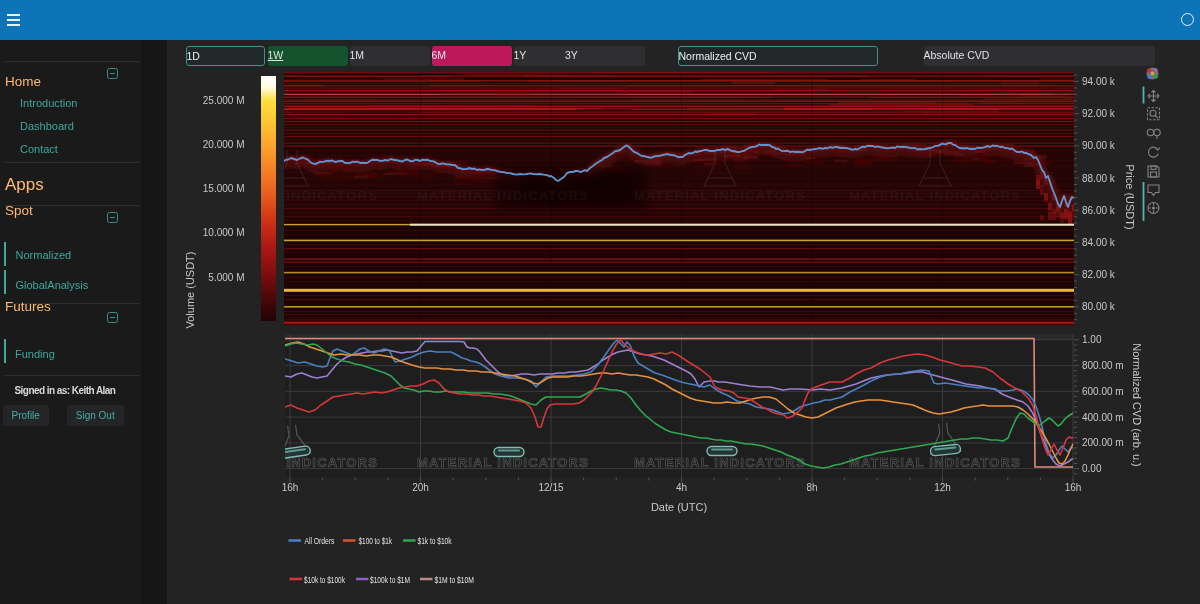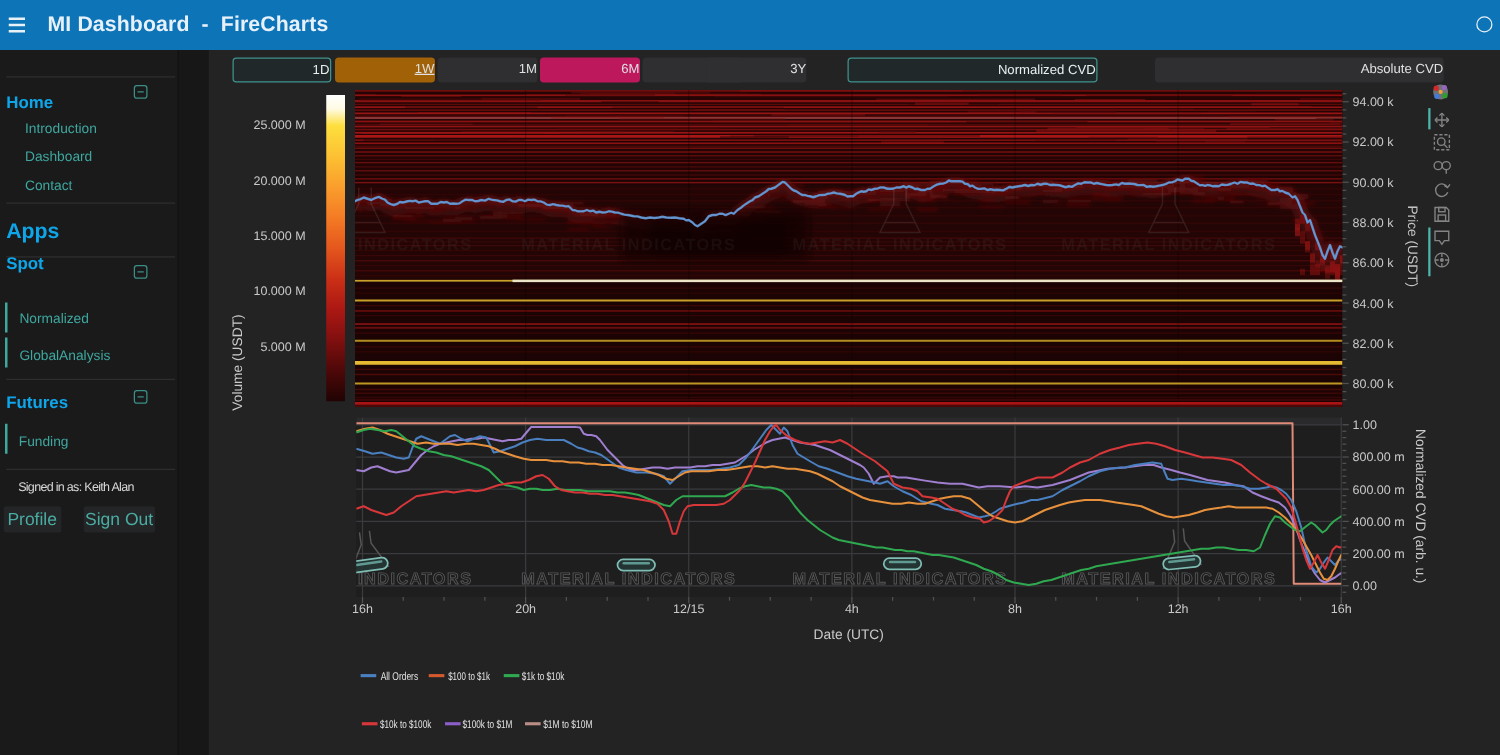--- a/index.html
+++ b/index.html
@@ -4,33 +4,33 @@
 * { margin:0; padding:0; box-sizing:border-box; }
 html,body { width:1200px; height:604px; background:#171717; overflow:hidden;
   font-family:"Liberation Sans", sans-serif; }
 #topbar { position:absolute; left:0; top:0; width:1200px; height:40px; background:#0e74b8; }
 #topbar .title { position:absolute; left:38px; top:10px; font-size:17px; font-weight:700;
   color:#e7f1fa; letter-spacing:0.1px; }
 .hline { position:absolute; left:6.5px; width:13px; height:2px; background:#e9f1f8; }
 #sidebar { position:absolute; left:0; top:40px; width:143px; height:564px; background:#1a1a1b;
   border-right:1px solid #101010; }
 .sep { position:absolute; left:5px; right:2px; height:1px; background:#2e2e2e; }
-.shead { position:absolute; color:#0ea5e9; font-weight:bold; }
+.shead { position:absolute; color:#fdba74; font-weight:normal; }
 .slink { position:absolute; left:20px; color:#3ea79e; font-size:11px; }
 .mbox { position:absolute; left:106.5px; width:11px; height:11px; border:1px solid #3a8f88;
   border-radius:2.5px; }
 .mbox::after { content:""; position:absolute; left:2px; top:4px; width:5px; height:1.2px;
   background:#3a8f88; }
 .tbar { position:absolute; left:3.5px; width:2px; height:24px; background:#3ea79e; }
-.signed { position:absolute; left:14.5px; color:#d8d8d8; font-size:10px; font-weight:400; letter-spacing:-0.55px; }
-.sbtn { position:absolute; height:21px; background:#232527; color:#4aaca2; font-size:14px;
+.signed { position:absolute; left:14.5px; color:#d8d8d8; font-size:10px; font-weight:700; letter-spacing:-0.55px; }
+.sbtn { position:absolute; height:21px; background:#232527; color:#4aaca2; font-size:10px;
   text-align:center; line-height:21px; border-radius:2px; }
 #panel { position:absolute; left:167px; top:40px; width:1033px; height:564px; background:#232324; }
-.tbtn { position:absolute; top:46px; height:19.5px; font-size:10.5px; text-align:right;
-  line-height:18.5px; border-radius:3px;padding-left:16px; }
+.tbtn { position:absolute; top:46px; height:19.5px; font-size:10.5px; text-align:left;
+  line-height:18.5px; border-radius:3px; }
 </style></head>
 <body>
 <div id="panel"></div>
 <svg width="1033" height="564" viewBox="167 40 1033 564" style="position:absolute;left:167px;top:40px" font-family="Liberation Sans, sans-serif">
 <defs>
 <linearGradient id="cbar" x1="0" y1="0" x2="0" y2="1">
         <stop offset="0" stop-color="#ffffff"></stop>
         <stop offset="0.045" stop-color="#fffbe4"></stop>
         <stop offset="0.10" stop-color="#fddf3e"></stop>
         <stop offset="0.20" stop-color="#fcc133"></stop>
@@ -709,21 +709,21 @@
 <line x1="403" y1="540.5" x2="415.5" y2="540.5" stroke="#2fa84f" stroke-width="2.5"></line>
 <text x="417.5" y="544" font-size="9" fill="#e3e3e3" textLength="34" lengthAdjust="spacingAndGlyphs">$1k to $10k</text>
 <line x1="289.5" y1="579" x2="302.0" y2="579" stroke="#d8373a" stroke-width="2.5"></line>
 <text x="304" y="582.5" font-size="9" fill="#e3e3e3" textLength="41" lengthAdjust="spacingAndGlyphs">$10k to $100k</text>
 <line x1="356" y1="579" x2="368.5" y2="579" stroke="#8a5fc8" stroke-width="2.5"></line>
 <text x="370" y="582.5" font-size="9" fill="#e3e3e3" textLength="40" lengthAdjust="spacingAndGlyphs">$100k to $1M</text>
 <line x1="420" y1="579" x2="432.5" y2="579" stroke="#b98c85" stroke-width="2.5"></line>
 <text x="434.5" y="582.5" font-size="9" fill="#e3e3e3" textLength="39.5" lengthAdjust="spacingAndGlyphs">$1M to $10M</text>
 </svg>
 <div class="tbtn" style="left:185.5px;width:79px;border:1px solid #3e938c;background:#20282a;color:#e9f1ef;">1D</div>
-<div class="tbtn" style="left:267.5px;width:80px;background:#a16207;color:#dfe1e2;text-decoration:underline;">1W</div>
+<div class="tbtn" style="left:267.5px;width:80px;background:#14532d;color:#dfe1e2;text-decoration:underline;">1W</div>
 <div class="tbtn" style="left:349.5px;width:80px;background:#2f2f31;color:#dfe1e2;">1M</div>
 <div class="tbtn" style="left:431.5px;width:80px;background:#be185d;color:#dfe1e2;">6M</div>
 <div class="tbtn" style="left:513.5px;width:80px;background:#2f2f31;color:#dfe1e2;">1Y</div>
 <div class="tbtn" style="left:565px;width:80px;background:#2f2f31;color:#dfe1e2;">3Y</div>
 <div class="tbtn" style="left:677.5px;width:200px;border:1px solid #3e938c;background:#20282a;color:#e9f1ef;">Normalized CVD</div>
 <div class="tbtn" style="left:923.5px;width:231px;background:#2f2f31;color:#dfe1e2;">Absolute CVD</div>
 
 <div id="sidebar">
   <div class="sep" style="top:21px"></div>
   <div class="shead" style="top:34px;left:5px;font-size:13.5px">Home</div>
@@ -734,29 +734,28 @@
   <div class="sep" style="top:122px"></div>
   <div class="shead" style="top:134.5px;left:5px;font-size:17px">Apps</div>
   <div class="sep" style="top:164.5px"></div>
   <div class="shead" style="top:163px;left:5px;font-size:13.5px">Spot</div>
   <div class="mbox" style="top:172px"></div>
   <div class="tbar" style="top:201.5px"></div>
   <div class="slink" style="top:208.5px;left:15.5px">Normalized</div>
   <div class="tbar" style="top:230px"></div>
   <div class="slink" style="top:238.5px;left:15.5px">GlobalAnalysis</div>
   <div class="sep" style="top:263px"></div>
-  <div class="shead" style="top:274px;left:5px;font-size:13.5px">Futures</div>
+  <div class="shead" style="top:259px;left:5px;font-size:13.5px">Futures</div>
   <div class="mbox" style="top:272px"></div>
   <div class="tbar" style="top:298.5px"></div>
   <div class="slink" style="top:307.5px;left:15px">Funding</div>
   <div class="sep" style="top:334.5px"></div>
   <div class="signed" style="top:345px">Signed in as: Keith Alan</div>
   <div class="sbtn" style="top:365px;left:2.5px;width:46.5px">Profile</div>
   <div class="sbtn" style="top:365px;left:67px;width:56.5px">Sign Out</div>
 </div>
 
 <div id="topbar">
   <div class="hline" style="top:13.5px"></div>
   <div class="hline" style="top:18.5px"></div>
   <div class="hline" style="top:23.5px"></div>
-  <div class="title">MI Dashboard&nbsp; -&nbsp; FireCharts</div>
   <div style="position:absolute;right:6px;top:13px;width:13px;height:13px;border:1.5px solid #e8f1f8;border-radius:50%"></div>
 </div>
 
 </body></html>

